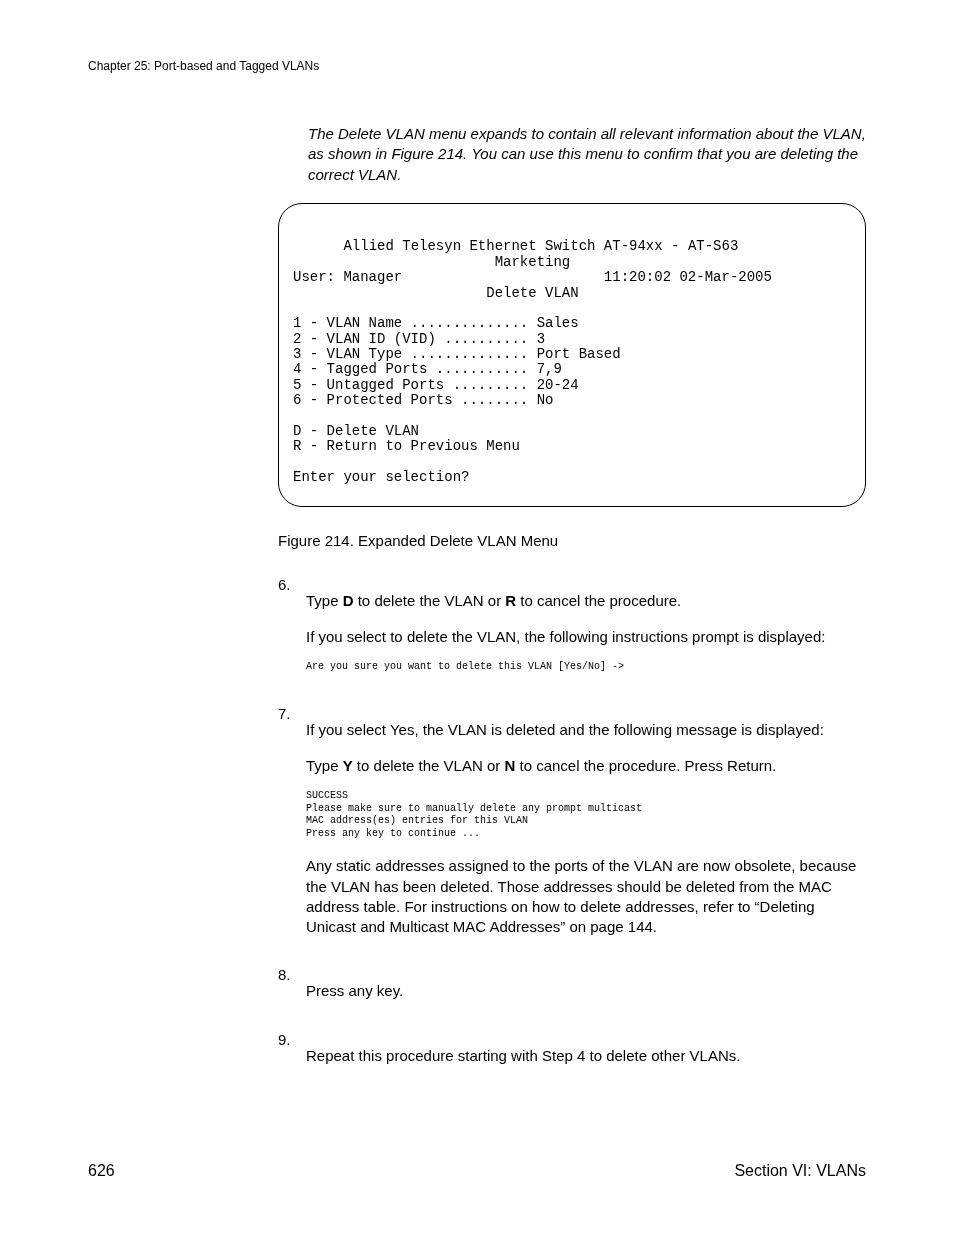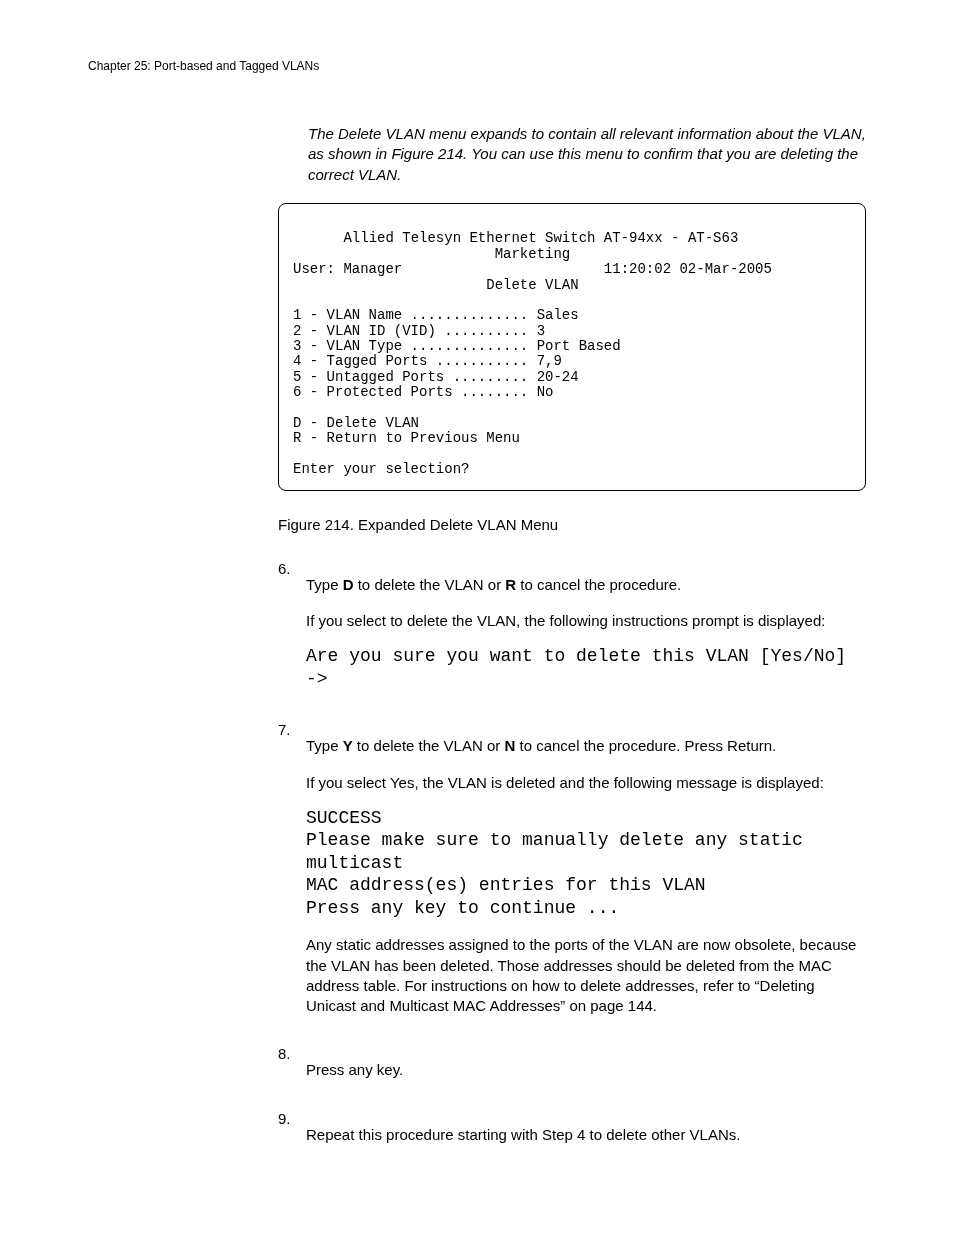--- a/index.html
+++ b/index.html
@@ -19,22 +19,22 @@
   }
   .content-col {
     margin-left: 220px;
     font-style: italic;
   }
   .para {
     margin-bottom: 18px;
   }
   .terminal-box {
     border: 1px solid #000;
-    border-radius: 8px;
-    padding: 12px 14px;
+    border-radius: 24px;
+    padding: 20px 14px;
     margin-left: 190px;
     font-family: "Courier New", monospace;
     font-size: 14px;
     white-space: pre;
     line-height: 1.1;
     margin-bottom: 24px;
   }
   .fig-caption {
     text-align: left;
     margin-left: 190px;
@@ -52,21 +52,21 @@
     flex-shrink: 0;
   }
   .numbody {
     flex: 1;
   }
   .numbody p {
     margin: 16px 0 14px 0;
   }
   .mono-inline {
     font-family: "Courier New", monospace;
-    font-size: 18px;
+    font-size: 10px;
     white-space: pre-wrap;
     line-height: 1.25;
     margin: 6px 0 16px 0;
   }
   .footer {
     display: flex;
     justify-content: space-between;
     font-size: 16px;
     margin-top: 80px;
   }
@@ -109,24 +109,24 @@
     <div class="numbody">
       <p><span>Type </span><b>D</b><span> to delete the VLAN or </span><b>R</b><span> to cancel the procedure.</span></p>
       <p>If you select to delete the VLAN, the following instructions prompt is displayed:</p>
       <div class="mono-inline">Are you sure you want to delete this VLAN [Yes/No] -&gt;</div>
     </div>
   </div>
 
   <div class="numitem">
     <div class="num">7.</div>
     <div class="numbody">
+      <p>If you select Yes, the VLAN is deleted and the following message is displayed:</p>
       <p><span>Type </span><b>Y</b><span> to delete the VLAN or </span><b>N</b><span> to cancel the procedure. Press Return.</span></p>
-      <p>If you select Yes, the VLAN is deleted and the following message is displayed:</p>
       <div class="mono-inline">SUCCESS
-Please make sure to manually delete any static multicast
+Please make sure to manually delete any prompt multicast
 MAC address(es) entries for this VLAN
 Press any key to continue ...</div>
       <p>Any static addresses assigned to the ports of the VLAN are now obsolete, because the VLAN has been deleted. Those addresses should be deleted from the MAC address table. For instructions on how to delete addresses, refer to “Deleting Unicast and Multicast MAC Addresses” on page 144.</p>
     </div>
   </div>
 
   <div class="numitem">
     <div class="num">8.</div>
     <div class="numbody">
       <p>Press any key.</p>

